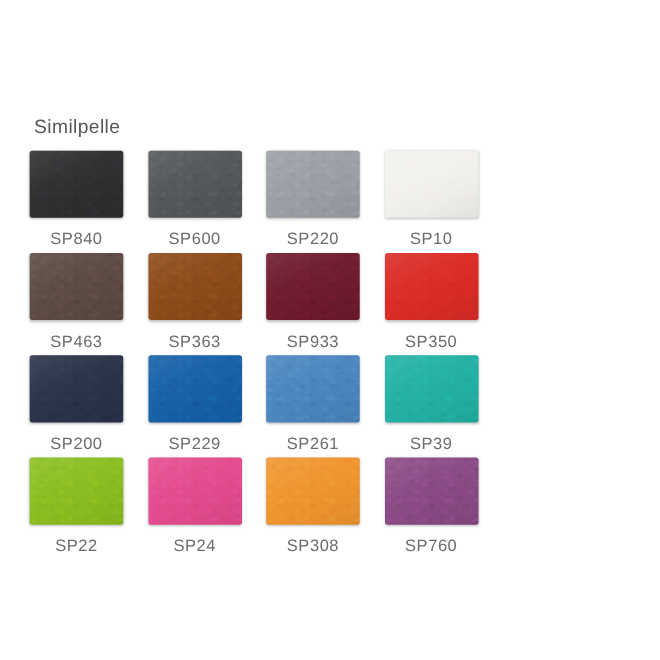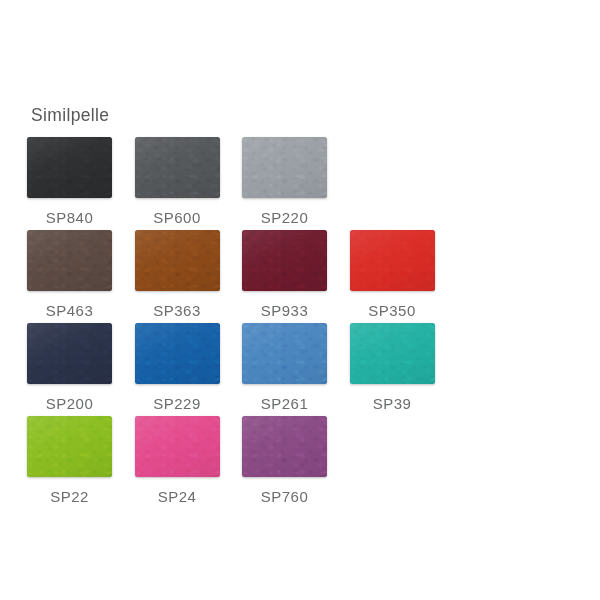--- a/index.html
+++ b/index.html
@@ -134,20 +134,27 @@
           </div>
           <div class="swatch-label" style="color: rgb(106, 108, 110);">SP600</div>
         </div>
         <div class="swatch-cell">
           <div class="swatch-chip" style="background-color: rgb(155, 160, 166);">
             <div class="grain"></div>
             <div class="sheen"></div>
           </div>
           <div class="swatch-label" style="color: rgb(106, 108, 110);">SP220</div>
         </div>
+        <div class="swatch-cell">
+          <div class="swatch-chip" style="background-color: rgb(244, 242, 236);">
+            <div class="grain"></div>
+            <div class="sheen"></div>
+          </div>
+          <div class="swatch-label" style="color: rgb(106, 108, 110);">SP10</div>
+        </div>
       </div>
       <div class="swatch-row">
         <div class="swatch-cell">
           <div class="swatch-chip" style="background-color: rgb(92, 74, 67);">
             <div class="grain"></div>
             <div class="sheen"></div>
           </div>
           <div class="swatch-label" style="color: rgb(106, 108, 110);">SP463</div>
         </div>
         <div class="swatch-cell">
@@ -211,20 +218,27 @@
           <div class="swatch-label" style="color: rgb(106, 108, 110);">SP22</div>
         </div>
         <div class="swatch-cell">
           <div class="swatch-chip" style="background-color: rgb(228, 75, 142);">
             <div class="grain"></div>
             <div class="sheen"></div>
           </div>
           <div class="swatch-label" style="color: rgb(106, 108, 110);">SP24</div>
         </div>
         <div class="swatch-cell">
+          <div class="swatch-chip" style="background-color: rgb(240, 149, 46);">
+            <div class="grain"></div>
+            <div class="sheen"></div>
+          </div>
+          <div class="swatch-label" style="color: rgb(106, 108, 110);">SP308</div>
+        </div>
+        <div class="swatch-cell">
           <div class="swatch-chip" style="background-color: rgb(138, 74, 133);">
             <div class="grain"></div>
             <div class="sheen"></div>
           </div>
           <div class="swatch-label" style="color: rgb(106, 108, 110);">SP760</div>
         </div>
       </div>
     </div>
 
 </div>

